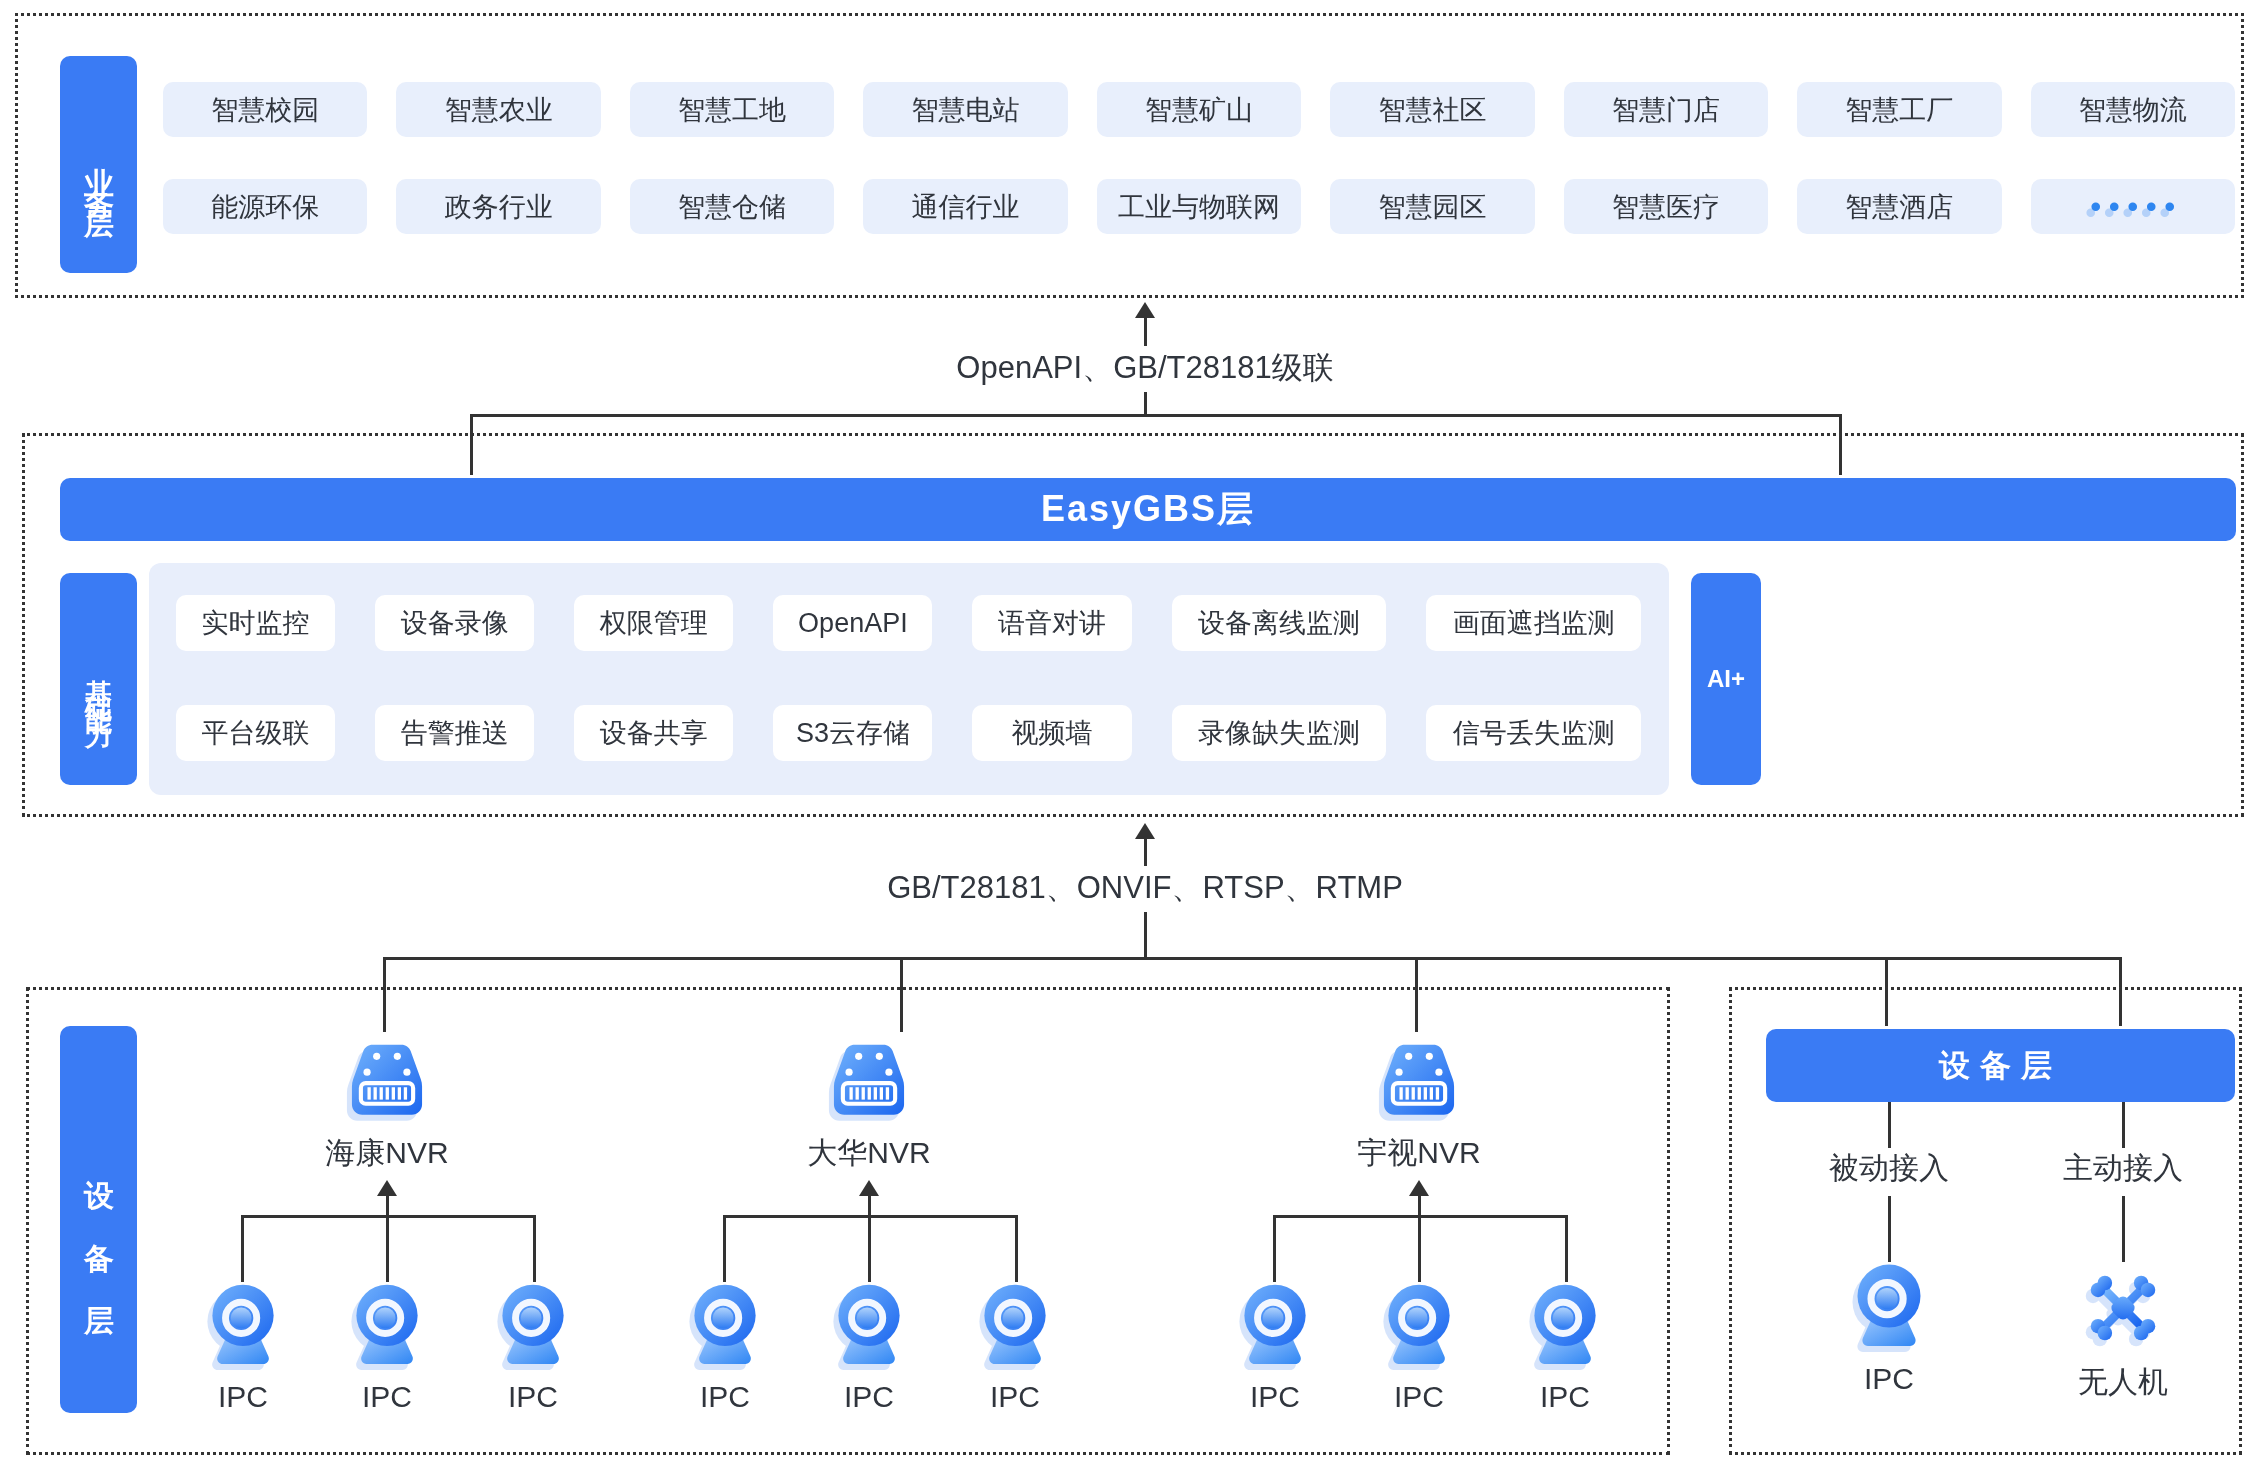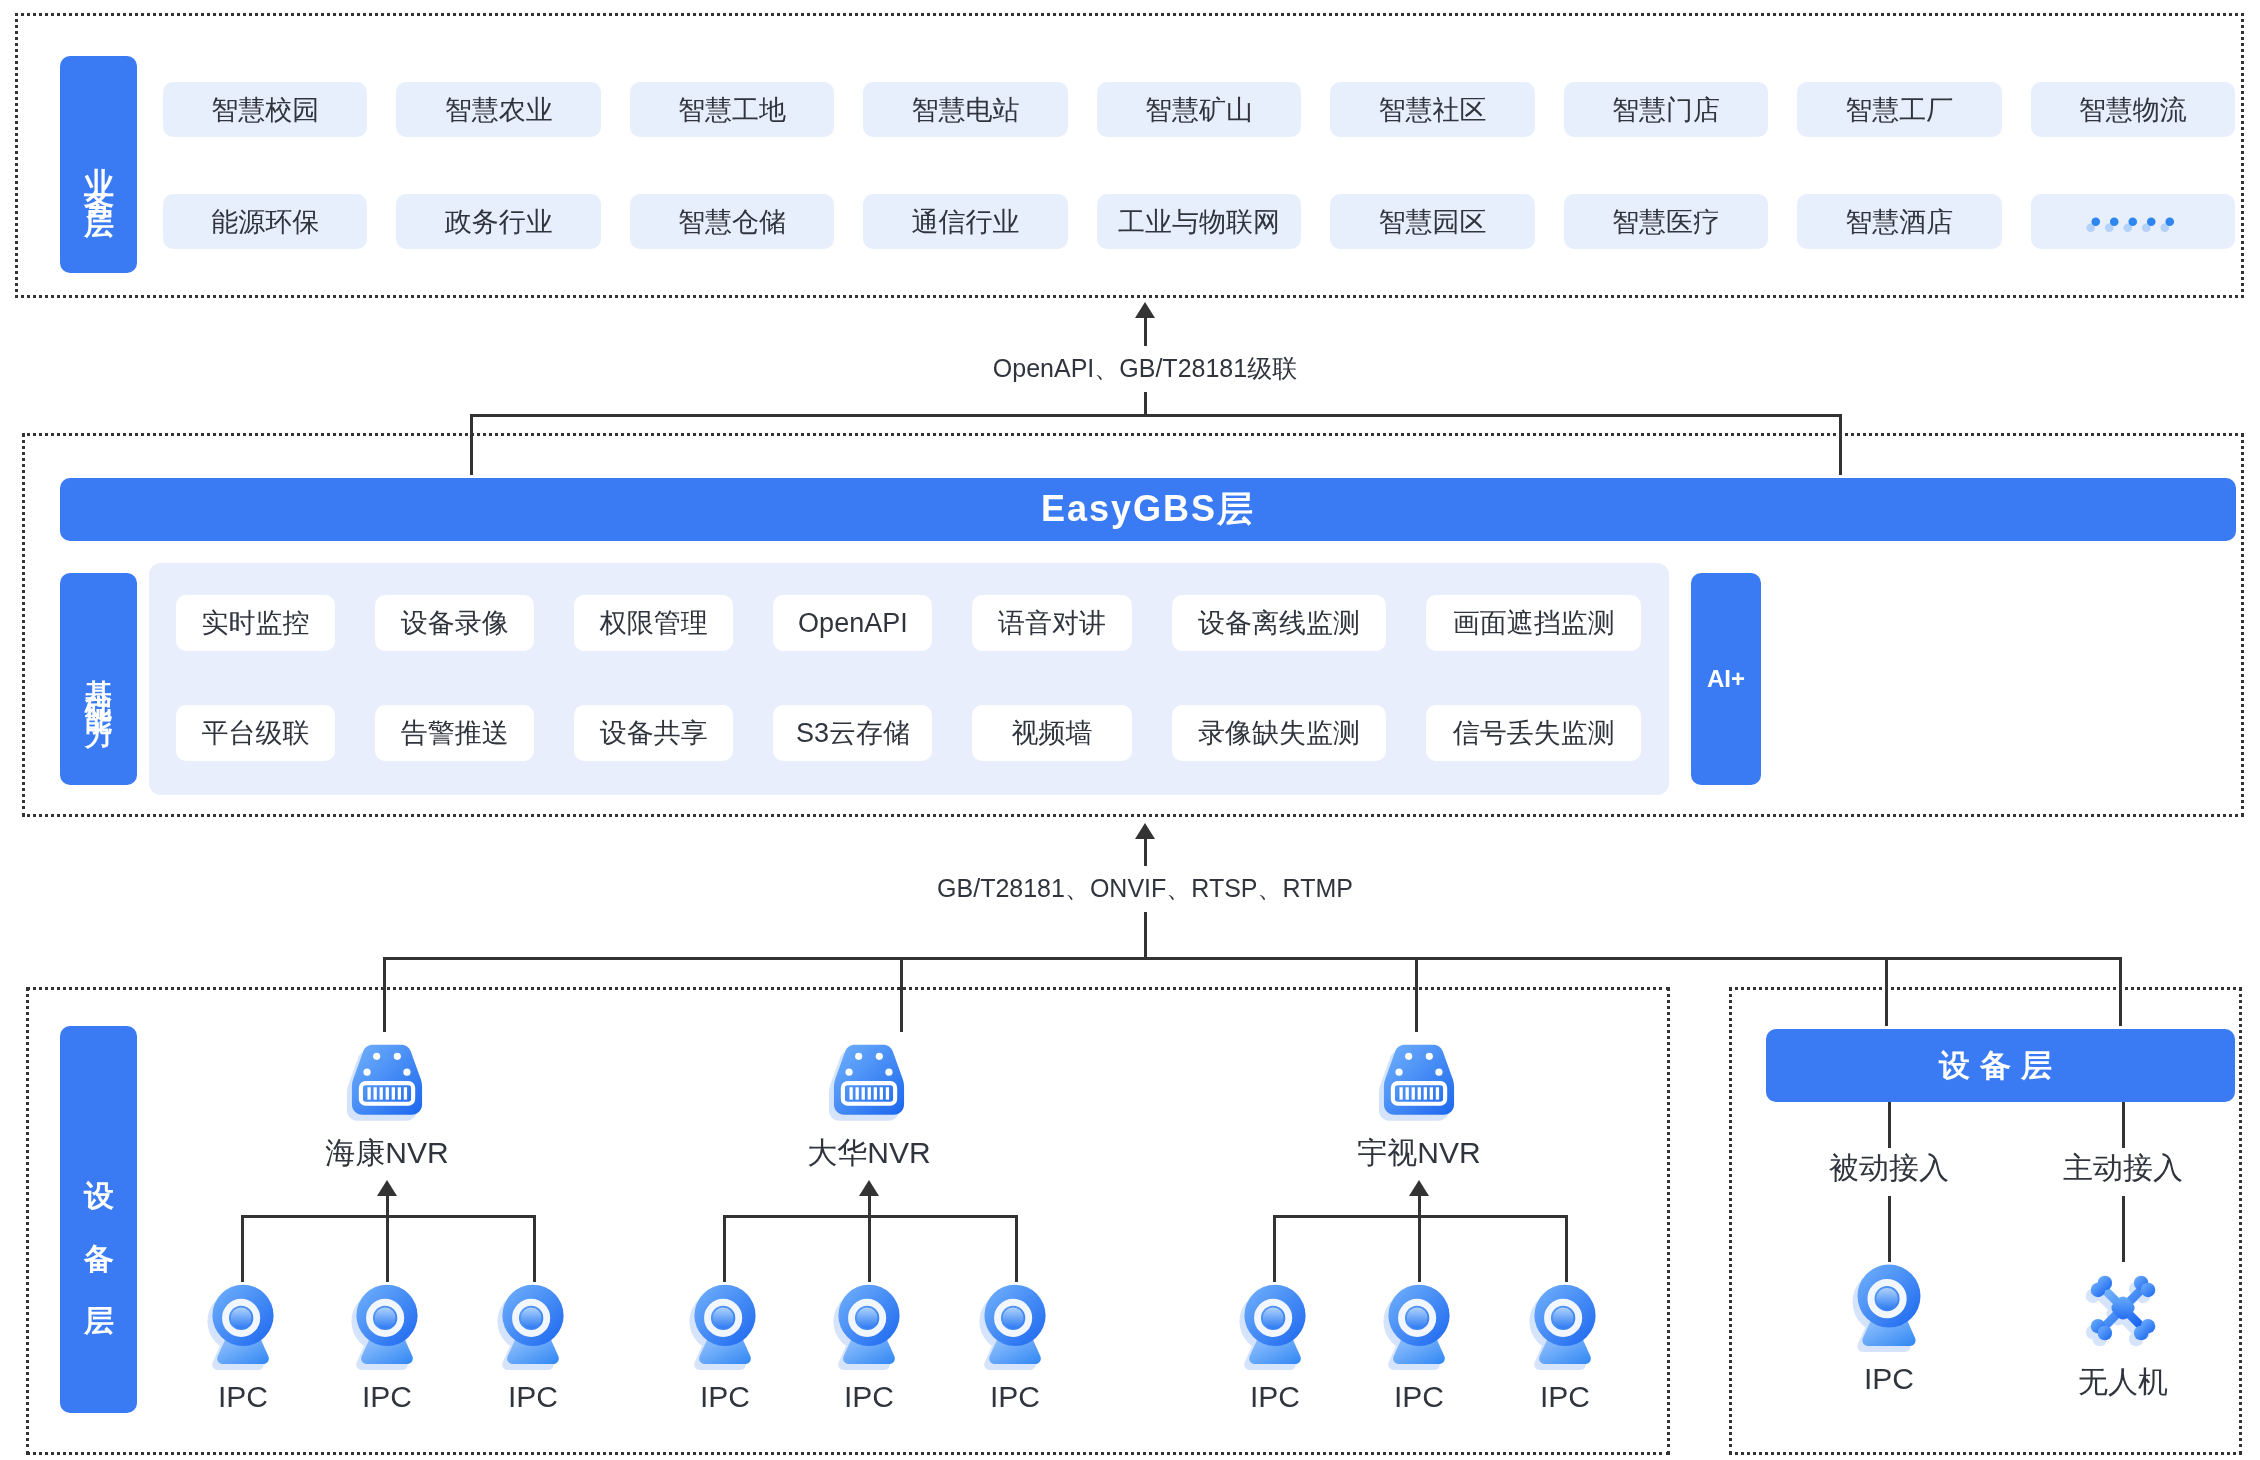--- a/index.html
+++ b/index.html
@@ -24,21 +24,21 @@
   .pos-dev  .vtext { font-size: 30px; letter-spacing: 64px; transform: translateY(32px); }
 
   .grid { position: absolute; display: grid; }
   .chip { background: var(--chip-bg); border-radius: 10px; display: flex; align-items: center;
           justify-content: center; font-size: 27px; font-weight: 500; color: var(--text); white-space: nowrap; }
   .chip.white { background: #fff; }
   .chip.dots { color: var(--dot); font-size: 30px; font-weight: 700; letter-spacing: 8px;
                text-shadow: -5px 6px 0 rgba(46,134,240,0.28); padding-left: 8px; }
 
   .biz-grid { left: 145px; width: 2072px; height: 55px; grid-template-columns: repeat(9, 1fr); column-gap: 29px; }
-  .biz-grid.r1 { top: 66px; } .biz-grid.r2 { top: 178px; }
+  .biz-grid.r1 { top: 66px; } .biz-grid.r2 { top: 163px; }
 
   .bar { position: absolute; left: 35px; top: 42px; width: 2176px; height: 63px; background: var(--primary);
          border-radius: 10px; display: flex; align-items: center; justify-content: center;
          color: #fff; font-size: 36px; font-weight: 700; letter-spacing: 2px; }
 
   .panel { position: absolute; background: var(--panel-bg); border-radius: 12px; }
   .p1 { left: 124px;  top: 127px; width: 1520px; height: 232px; }
   .p2 { left: 1748px; top: 127px; width: 462px;  height: 232px; }
   .cap-grid { left: 27px; width: 1465px; height: 56px; column-gap: 40px;
               grid-template-columns: repeat(5, 166fr) repeat(2, 224fr); }
@@ -47,21 +47,21 @@
   .ai-grid.r1 { top: 32px; } .ai-grid.r2 { top: 142px; }
   .ai-label { position: absolute; left: 1666px; top: 137px; width: 70px; height: 212px; background: var(--primary);
               border-radius: 10px; color: #fff; display: flex; align-items: center; justify-content: center;
               font-size: 24px; font-weight: 700; }
 
   
   .vline { position: absolute; width: 3px; background: var(--line); }
   .hline { position: absolute; height: 3px; background: var(--line); }
   .arrow-up { position: absolute; width: 0; height: 0; border-left: 10px solid transparent;
               border-right: 10px solid transparent; border-bottom: 16px solid var(--line); }
-  .link-label { position: absolute; transform: translateX(-50%); font-size: 25px; font-weight: 500;
+  .link-label { position: absolute; transform: translateX(-50%); font-size: 31px; font-weight: 500;
                 color: var(--text); background: #fff; padding: 0 14px; white-space: nowrap; line-height: 44px; }
 
   
   .groups { position: absolute; left: 0; top: 45px; width: 100%; height: 410px; }
   .nvr-group { position: absolute; top: 0; width: 440px; height: 400px; }
   .nvr-group:nth-of-type(1) { left: 138px; }
   .nvr-group:nth-of-type(2) { left: 620px; }
   .nvr-group:nth-of-type(3) { left: 1170px; }
   .nvr-icon { position: absolute; left: 176px; top: 0; width: 88px; height: 88px;
               filter: drop-shadow(-5px 6px 0 var(--shadow)); }

